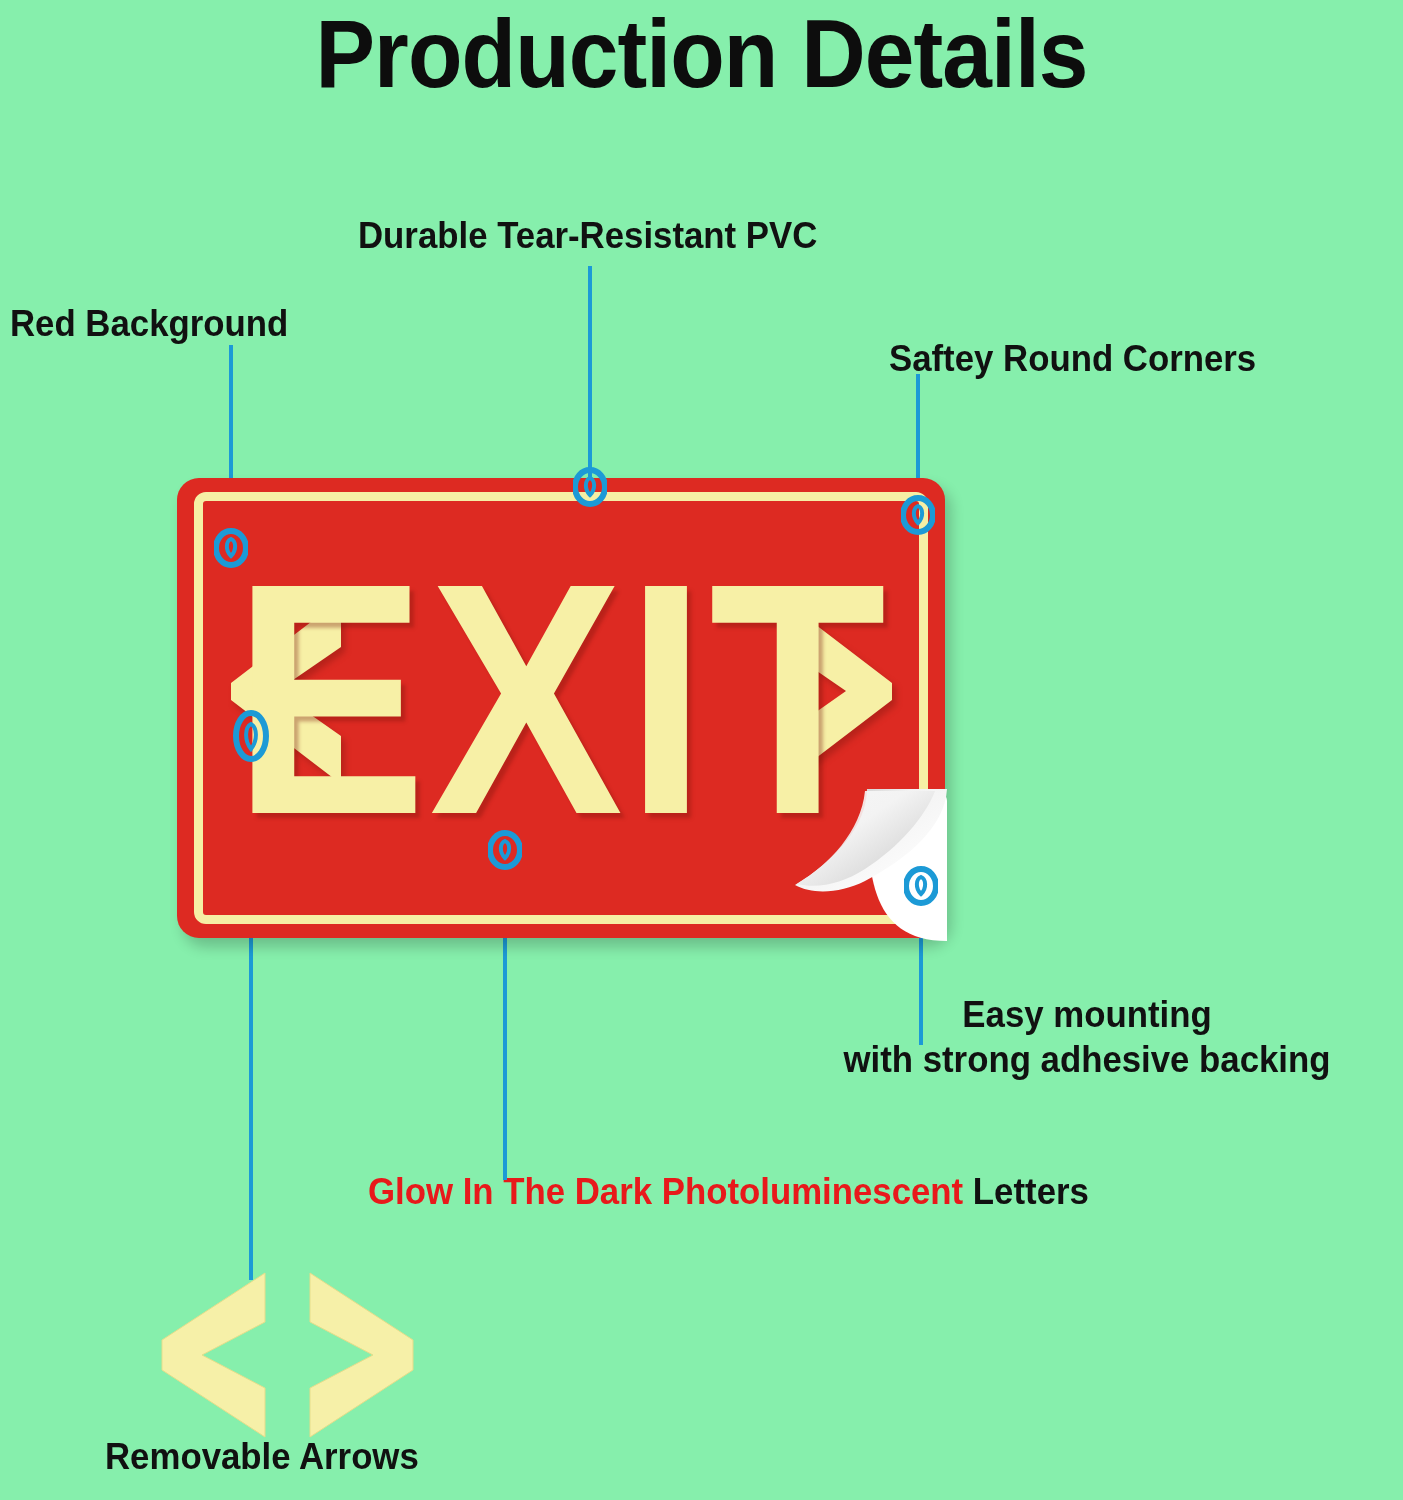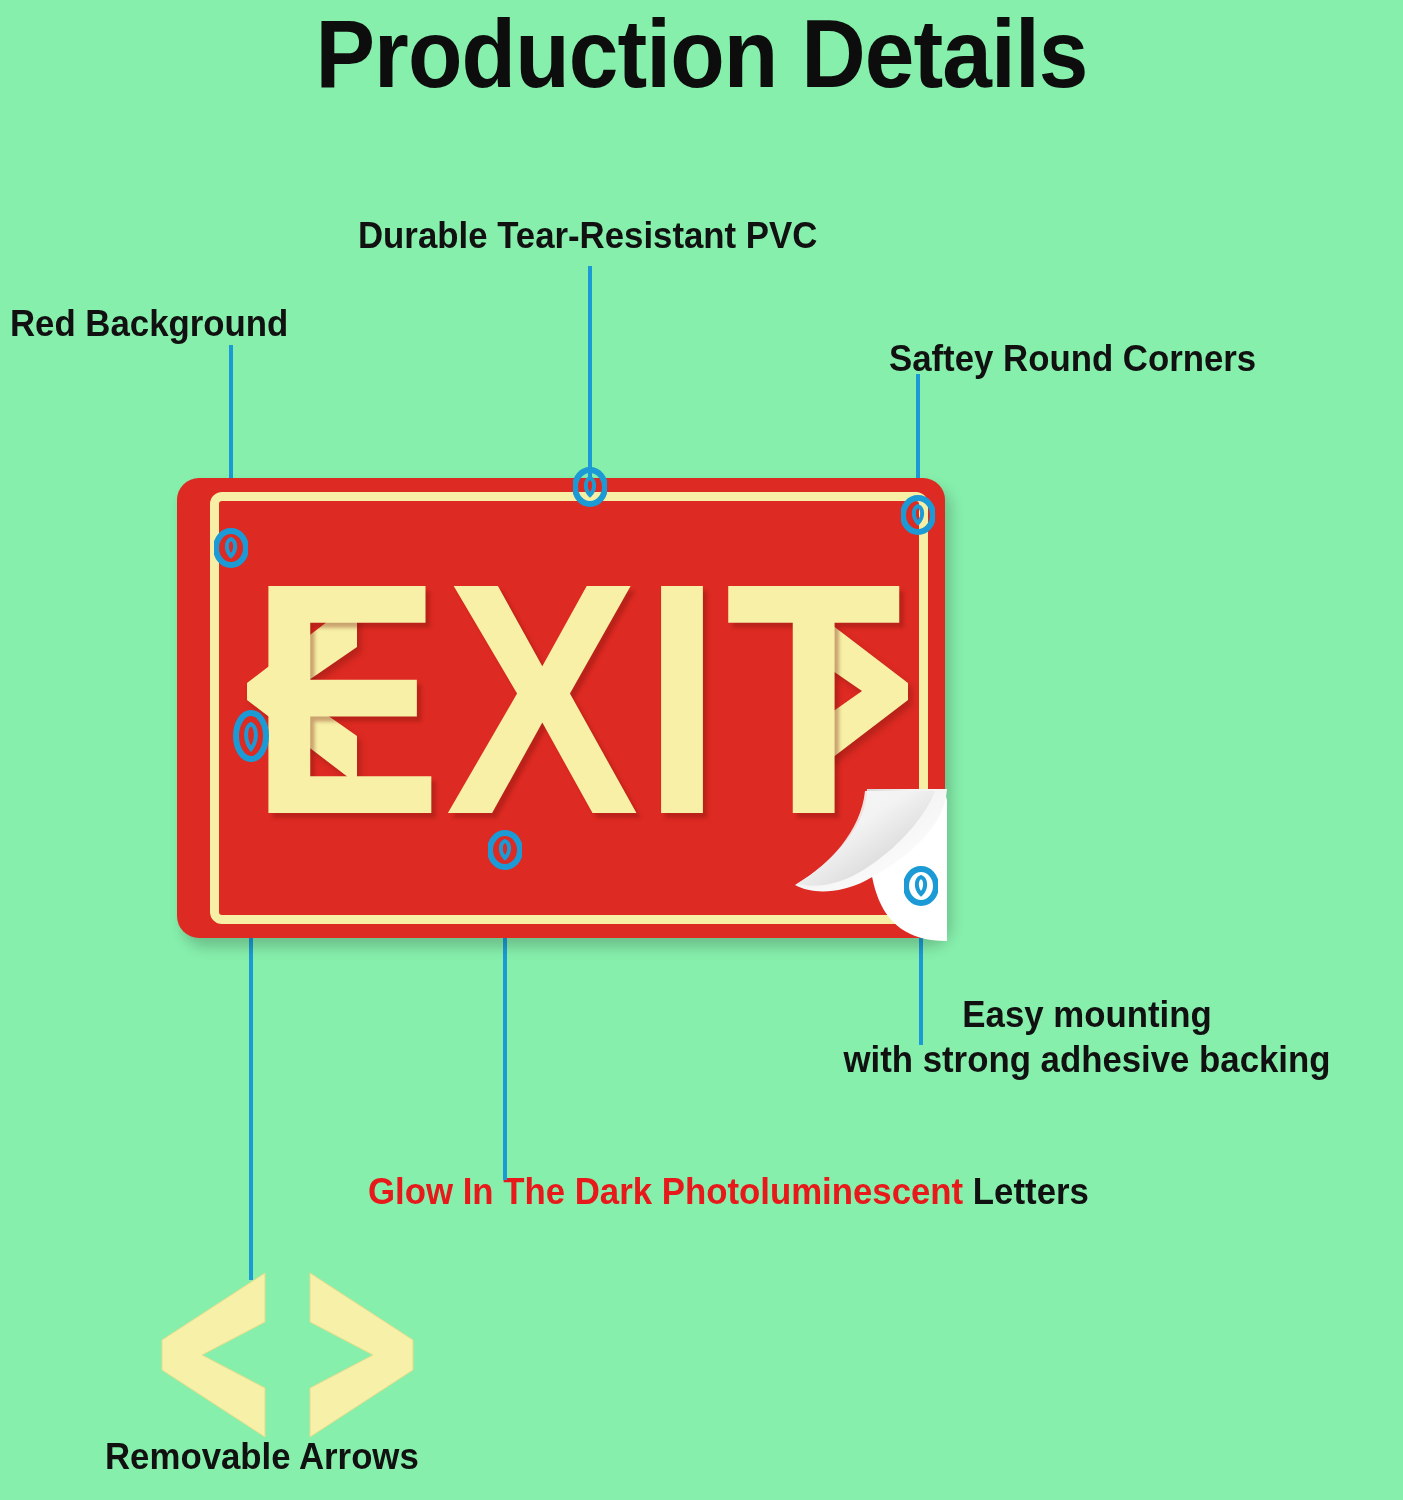--- a/index.html
+++ b/index.html
@@ -129,21 +129,20 @@
     bottom: 14px;
     border: 9px solid #f6efa5;
     border-radius: 12px;
     box-sizing: border-box;
   }
   .sign-face {
     position: absolute;
     inset: 0;
     overflow: hidden;
     border-radius: 22px;
-    margin-left: 16px;
   }
 
   
   .exit-word {
     position: absolute;
     left: 0;
     top: 6px;
     width: 768px;
     text-align: center;
     font-family: "Liberation Sans Narrow", "Liberation Sans", sans-serif;

